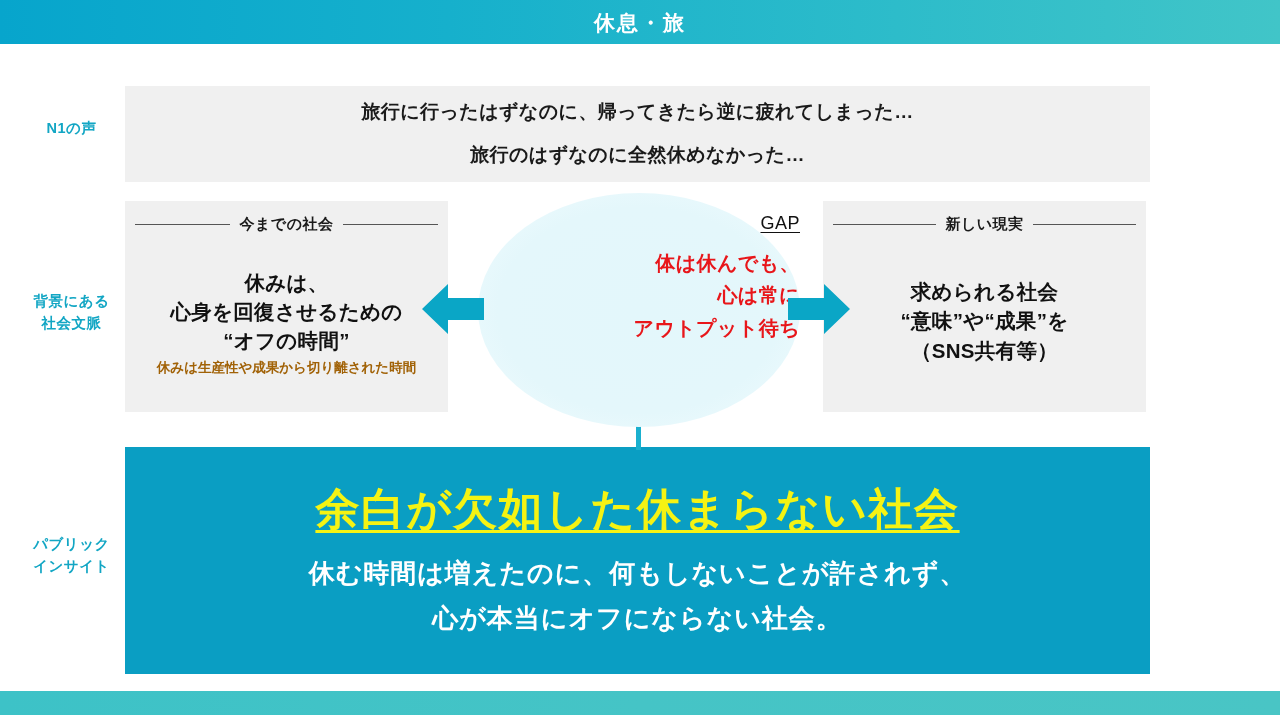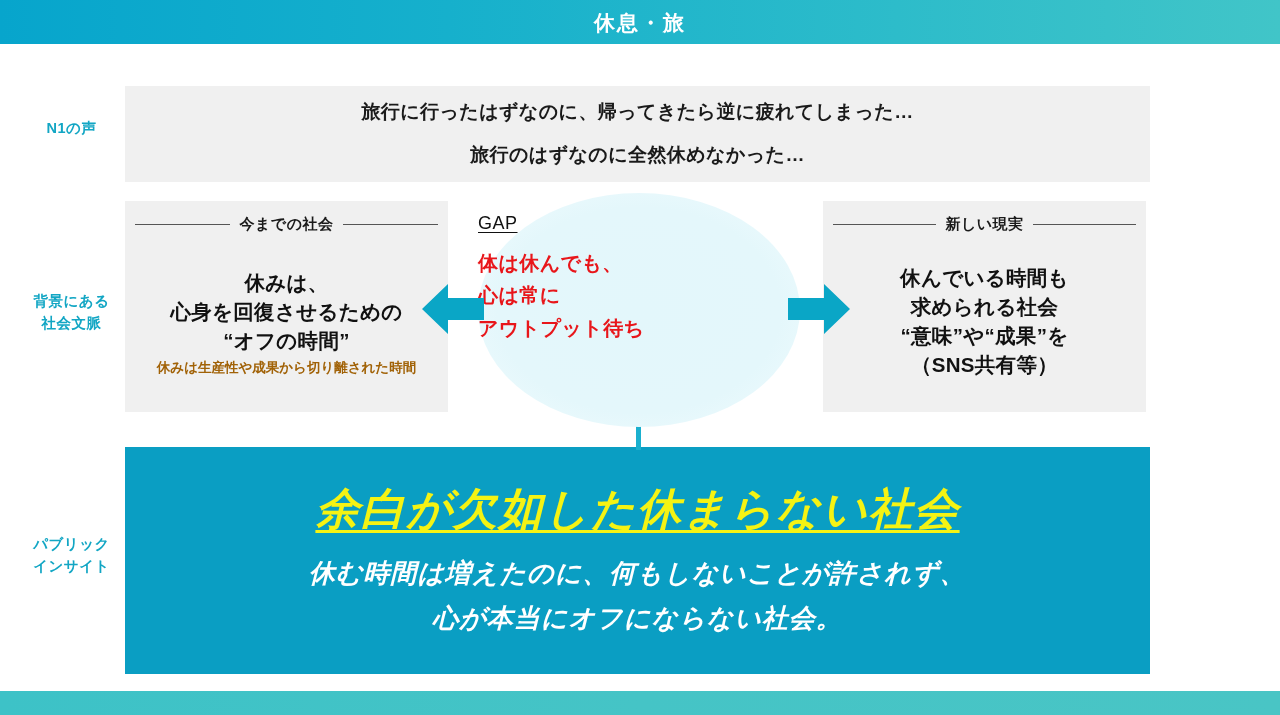--- a/index.html
+++ b/index.html
@@ -150,21 +150,21 @@
 
   
   .gap-ellipse {
     position: absolute;
     left: 478px; top: 193px;
     width: 322px; height: 234px;
     border-radius: 50%;
     background: radial-gradient(ellipse at 50% 50%, #e3f7fb 0%, #e4f7fb 62%, #ecfafd 84%, #f6fdfe 100%);
     display: flex;
     flex-direction: column;
-    align-items: flex-start;
+    align-items: flex-end;
     justify-content: flex-start;
     padding-top: 20px;
     z-index: 3;
   }
   .gap-title {
     font-size: 18px;
     font-weight: normal;
     color: #111111;
     text-decoration: underline;
     text-underline-offset: 3px;
@@ -204,21 +204,20 @@
   .insight-box {
     position: absolute;
     left: 125px; top: 447px;
     width: 1025px; height: 227px;
     background: #0a9ec3;
     display: flex;
     flex-direction: column;
     align-items: center;
     justify-content: center;
     padding-top: 4px;
-    font-style: italic;
   }
   .insight-headline {
     font-size: 44px;
     font-weight: bold;
     color: #f5f313;
     letter-spacing: 1.5px;
     line-height: 1.18;
     text-decoration: underline;
     text-decoration-thickness: 3px;
     text-underline-offset: 6px;
@@ -276,21 +275,20 @@
     </div>
   </div>
 
   <div class="ctx-box" id="ctx-right">
     <div class="ctx-head">
       <span class="rule"></span>
       <span class="ctx-head-text">新しい現実</span>
       <span class="rule"></span>
     </div>
     <div class="ctx-body">
-      <div class="ctx-line">休んでいる時間も</div>
       <div class="ctx-line">求められる社会</div>
       <div class="ctx-line">“意味”や“成果”を</div>
       <div class="ctx-line">（SNS共有等）</div>
     </div>
   </div>
 
   <div class="gap-ellipse">
     <div class="gap-title">GAP</div>
     <div class="gap-line">体は休んでも、</div>
     <div class="gap-line">心は常に</div>

